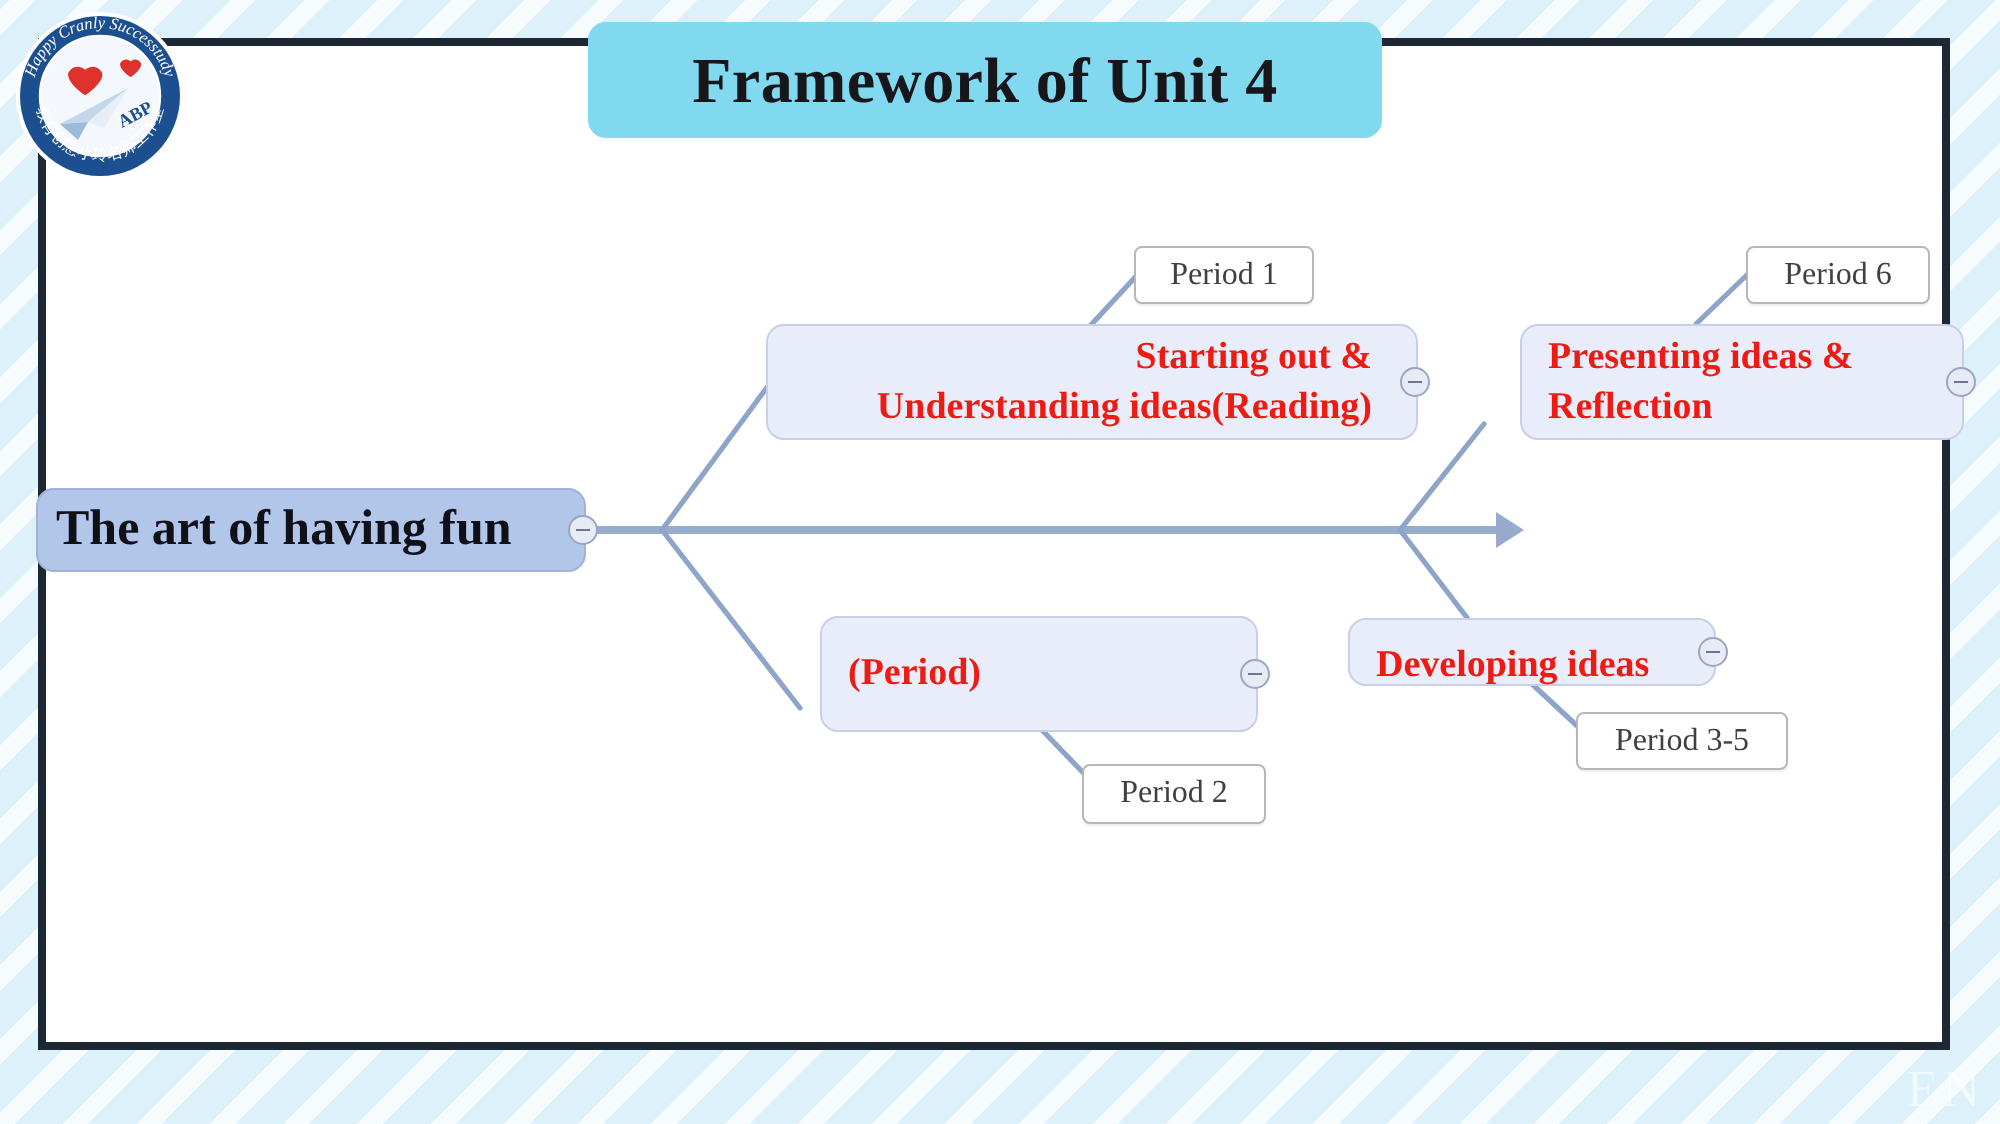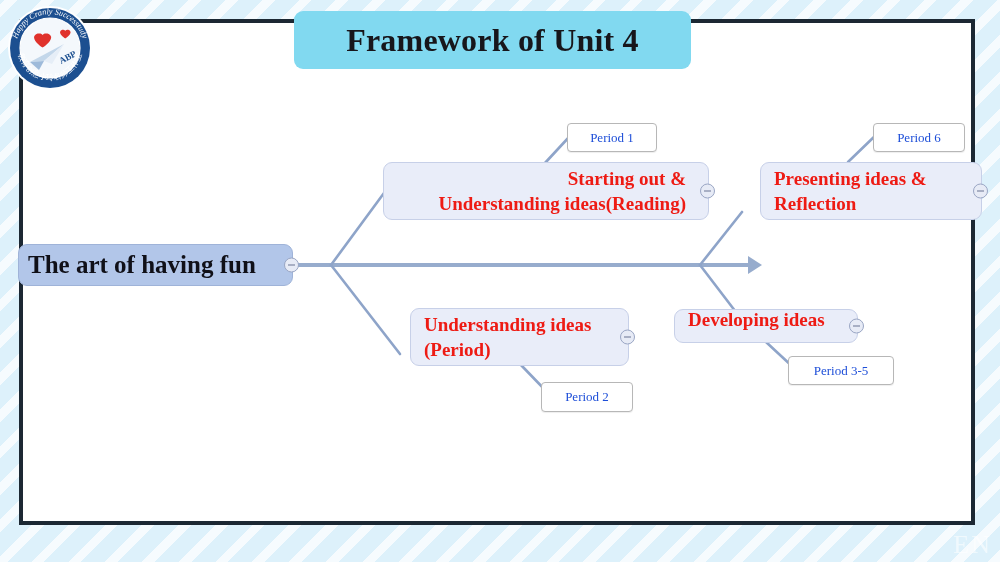--- a/index.html
+++ b/index.html
@@ -117,21 +117,21 @@
     color: #ee1b14;
     line-height: 1.33;
     padding-left: 13px;
     padding-right: 22px;
   }
 
   #node-starting { left: 383px; top: 162px; width: 326px; height: 58px; align-items: flex-end; }
   #node-presenting { left: 760px; top: 162px; width: 222px; height: 58px; }
   #node-grammar { left: 410px; top: 308px; width: 219px; height: 58px; }
   #node-developing { left: 674px; top: 309px; width: 184px; height: 34px;
-                     justify-content: flex-start; }
+                     justify-content: flex-end; }
   #node-developing .label { line-height: 1.0; }
 
   
   .collapse {
     position: absolute;
     right: -7px;
     top: 50%;
     transform: translateY(-50%);
     width: 13px;
     height: 13px;
@@ -155,22 +155,22 @@
     background: #ffffff;
     border: 1px solid #b7b7b7;
     border-radius: 4px;
     display: flex;
     align-items: center;
     justify-content: center;
     box-shadow: 0 1px 1px rgba(0,0,0,0.07);
     z-index: 22;
   }
   .period .label {
-    font-size: 13px;
-    color: #1d4ed8;
+    font-size: 16px;
+    color: #404040;
     white-space: nowrap;
     text-align: right;
   }
   #period-1 { left: 567px; top: 123px; width: 88px; height: 27px; }
   #period-6 { left: 873px; top: 123px; width: 90px; height: 27px; }
   #period-2 { left: 541px; top: 382px; width: 90px; height: 28px; }
   #period-35 { left: 788px; top: 356px; width: 104px; height: 27px; }
 
   
   #watermark {
@@ -264,21 +264,20 @@
 
   <div id="node-presenting" class="node node-topic">
     <span class="label">Presenting ideas &amp;</span>
     <span class="label">Reflection</span>
     <span class="collapse">
         <i></i>
       </span>
   </div>
 
   <div id="node-grammar" class="node node-topic">
-    <span class="label">Understanding ideas</span>
     <span class="label">(Period)</span>
     <span class="collapse">
         <i></i>
       </span>
   </div>
 
   <div id="node-developing" class="node node-topic">
     <span class="label">Developing ideas</span>
     <span class="collapse">
         <i></i>

